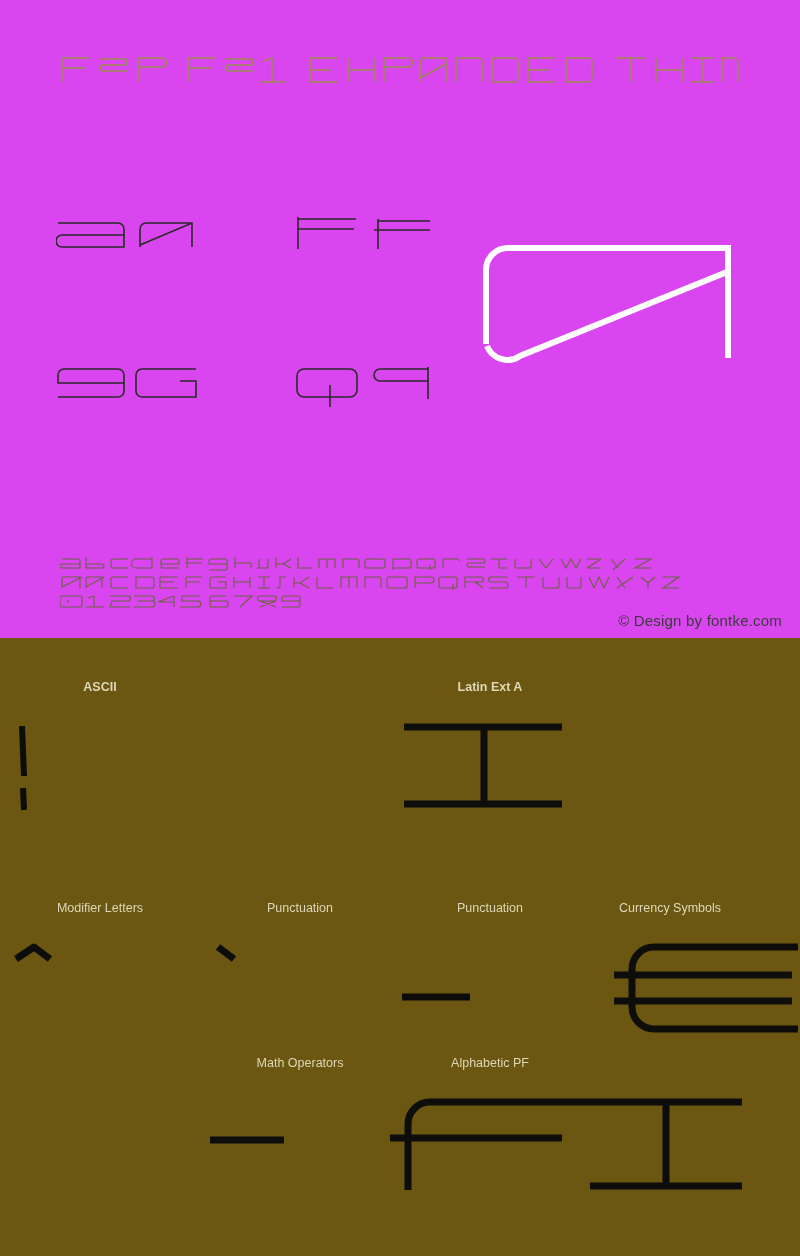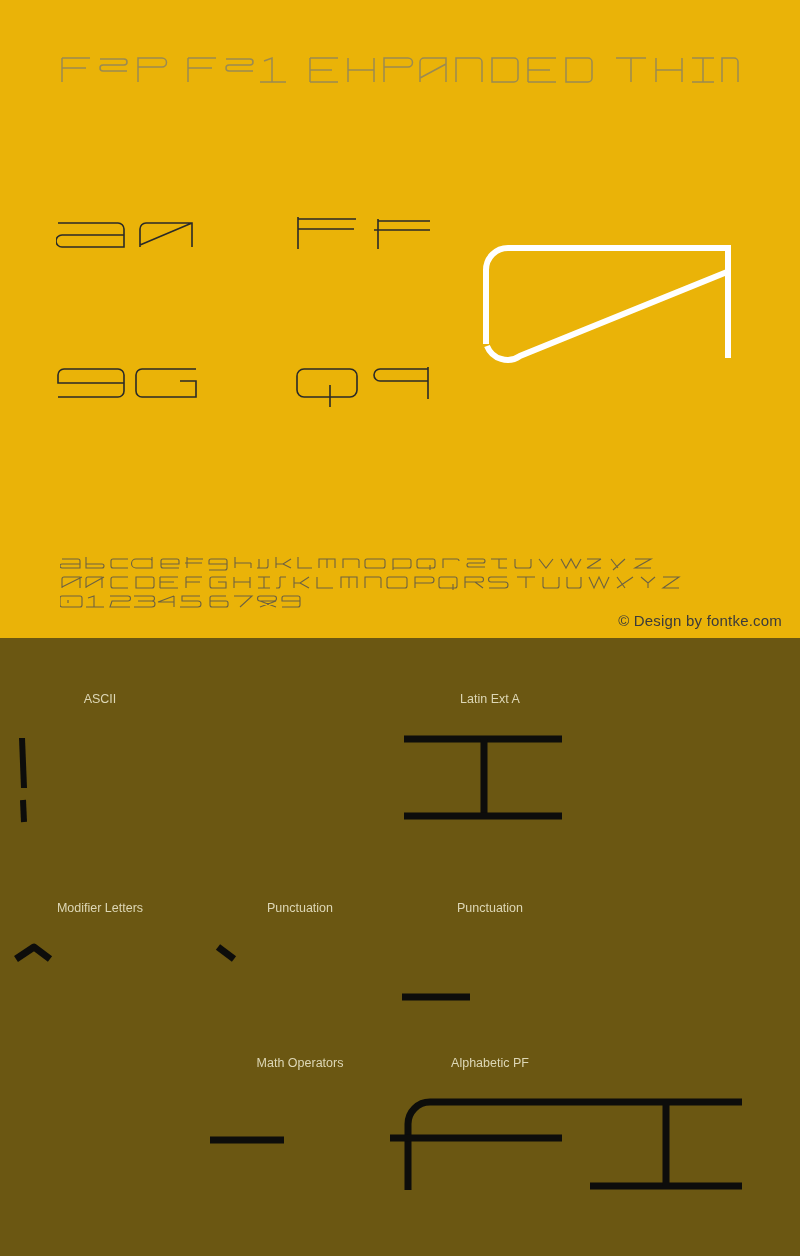--- a/index.html
+++ b/index.html
@@ -15,21 +15,21 @@
     overflow: hidden;
     position: relative;
   }
 
   
   #top-panel {
     position: absolute;
     left: 0; top: 0;
     width: 800px;
     height: 638px;
-    background: #eab308;
+    background: #d946ef;
     overflow: hidden;
   }
 
   
   #specimen-title {
     position: absolute;
     left: 60px;
     top: 48px;
     width: 680px;
     height: 40px;
@@ -101,21 +101,21 @@
     background: #6b5712;
     overflow: hidden;
   }
 
   .coverage-row {
     position: absolute;
     left: 0;
     width: 800px;
     height: 184px;
   }
-  #coverage-row-0 { top: 46px;  }
+  #coverage-row-0 { top: 34px; font-weight: bold;  }
   #coverage-row-1 { top: 226px; margin-top: 29px; }
   #coverage-row-2 { top: 410px; }
 
   .coverage-cell {
     position: absolute;
     top: 0;
     width: 200px;
     height: 184px;
   }
   .coverage-cell.c0 { left: 0px;   }
@@ -423,20 +423,32 @@
     <div class="coverage-cell c2">
       <div class="coverage-label">Punctuation</div>
       <div class="coverage-sample">
         <svg width="200" height="140" viewBox="0 0 200 140" aria-hidden="true">
           <g class="big-stroke-round">
             <path d="M12 70 H80"></path>
           </g>
         </svg>
       </div>
     </div>
+    <div class="coverage-cell c3">
+      <div class="coverage-label">Currency Symbols</div>
+      <div class="coverage-sample">
+        <svg width="230" height="140" viewBox="0 0 230 140" aria-hidden="true">
+          <g class="big-stroke-round">
+            <path d="M228 20 H84 A22 22 0 0 0 62 42 V80 A22 22 0 0 0 84 102 H228"></path>
+            <path d="M44 48 H222"></path>
+            <path d="M44 74 H222"></path>
+          </g>
+        </svg>
+      </div>
+    </div>
   </div>
 
   <div class="coverage-row" id="coverage-row-2">
     <div class="coverage-cell c1">
       <div class="coverage-label">Math Operators</div>
       <div class="coverage-sample">
         <svg width="200" height="140" viewBox="0 0 200 140" aria-hidden="true">
           <g class="big-stroke-round">
             <path d="M10 58 H84"></path>
           </g>

